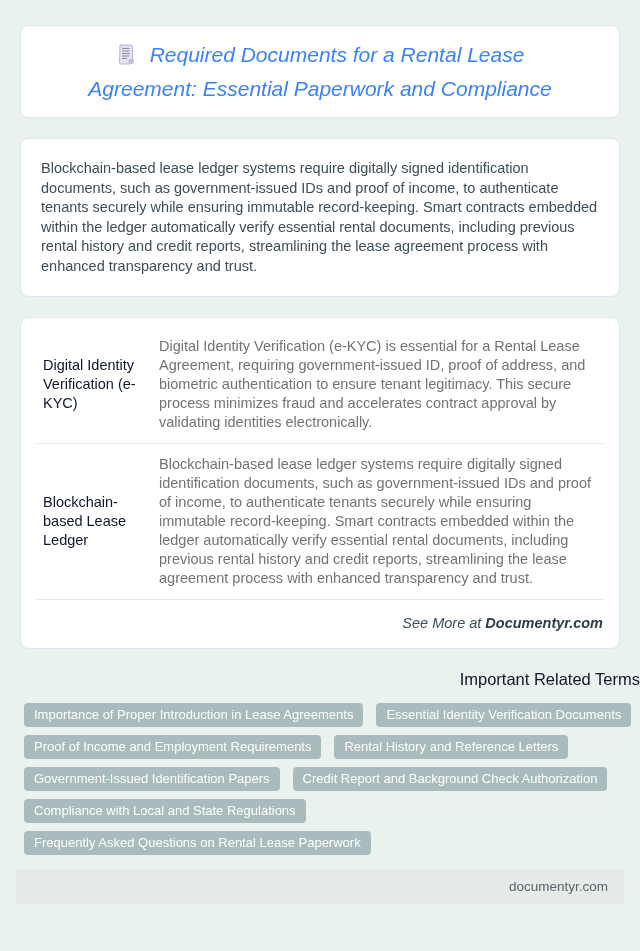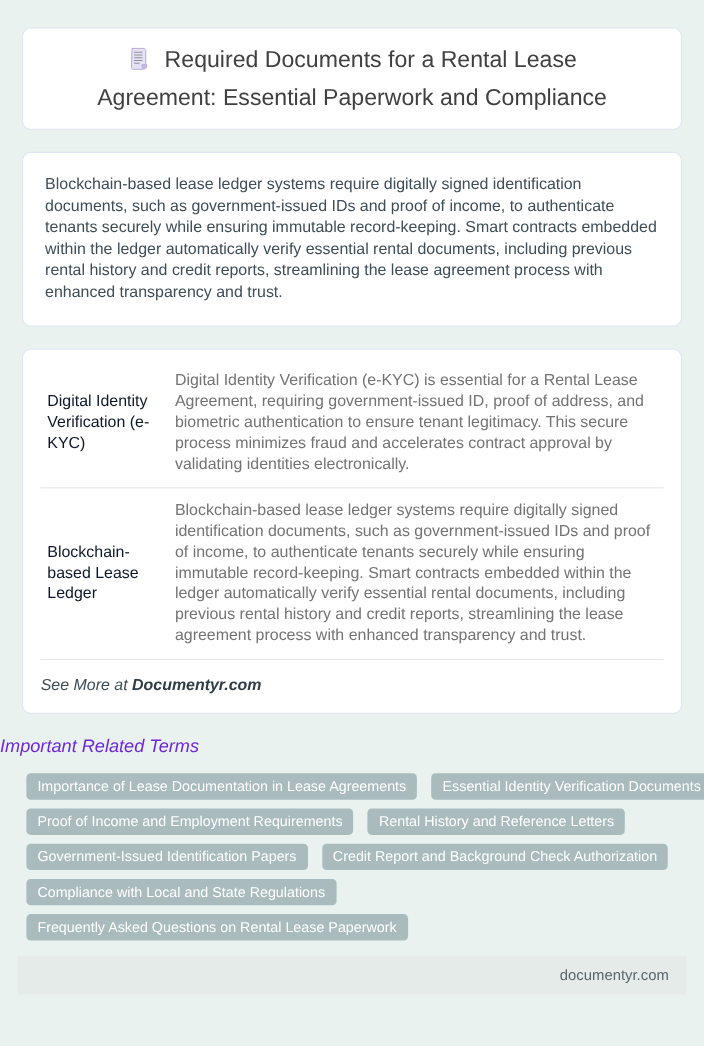--- a/index.html
+++ b/index.html
@@ -20,21 +20,22 @@
   
   .header-card {
     margin-top: 25px;
     padding: 13px 44px;
     text-align: center;
   }
   .page-title {
     font-size: 21px;
     line-height: 31px;
     font-weight: 400;
-    color: #404040;
+    color: #3b82f6;
+    font-style: italic;
   }
   .doc-icon {
     display: inline-block;
     vertical-align: -3px;
     margin-right: 14px;
   }
   
   .intro-card {
     margin-top: 20px;
     padding: 20px;
@@ -60,38 +61,37 @@
     font-size: 14.5px;
     line-height: 19px;
   }
   td.term-cell {
     width: 112px;
     color: #0f172a;
     padding-left: 6px;
   }
   td.desc-cell { color: #737373; }
   .see-more {
-    text-align: left;
+    text-align: right;
     font-style: italic;
     font-size: 14.5px;
     color: #3e4d56;
     padding: 15px 0 17px 0;
   }
   .see-more .brand {
     font-weight: 700;
     color: #2f3c44;
   }
   
   .related-heading {
     margin-top: 21px;
-    text-align: left;
+    text-align: right;
     font-size: 16.5px;
     font-weight: 500;
-    color: #6d28d9;
-    font-style: italic;
+    color: #0f172a;
   }
   .tags-wrap { margin: 14px 24px 0 24px; }
   .tag-row {
     display: flex;
     gap: 13px;
     margin-bottom: 8px;
   }
   .tag {
     display: inline-block;
     background: #a9bbbd;
@@ -158,21 +158,21 @@
         </tr>
       </tbody>
     </table>
     <div class="see-more"><span>See More at </span><span class="brand">Documentyr.com</span></div>
   </div>
 
   <h2 class="related-heading">Important Related Terms</h2>
 
   <div class="tags-wrap">
     <div class="tag-row">
-      <span class="tag">Importance of Lease Documentation in Lease Agreements</span>
+      <span class="tag">Importance of Proper Introduction in Lease Agreements</span>
       <span class="tag">Essential Identity Verification Documents</span>
     </div>
     <div class="tag-row">
       <span class="tag">Proof of Income and Employment Requirements</span>
       <span class="tag">Rental History and Reference Letters</span>
     </div>
     <div class="tag-row">
       <span class="tag">Government-Issued Identification Papers</span>
       <span class="tag">Credit Report and Background Check Authorization</span>
     </div>

